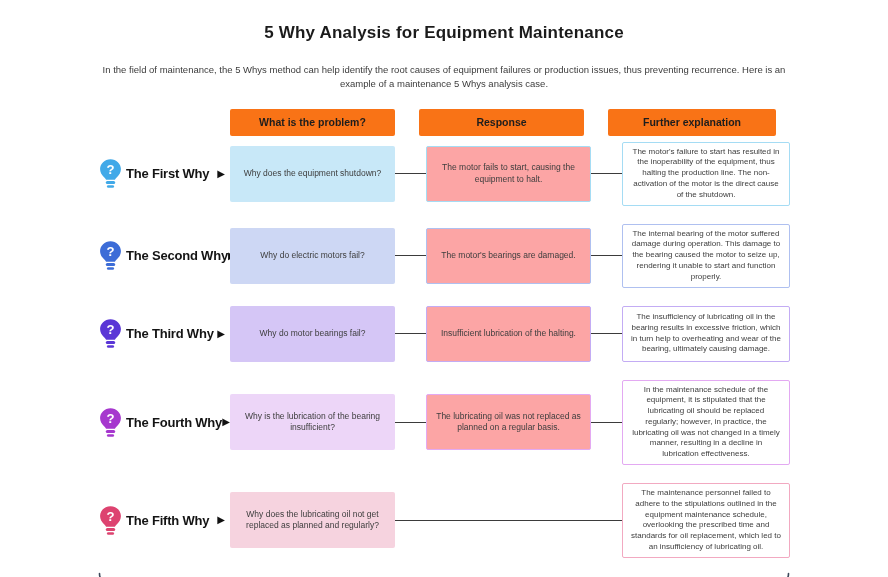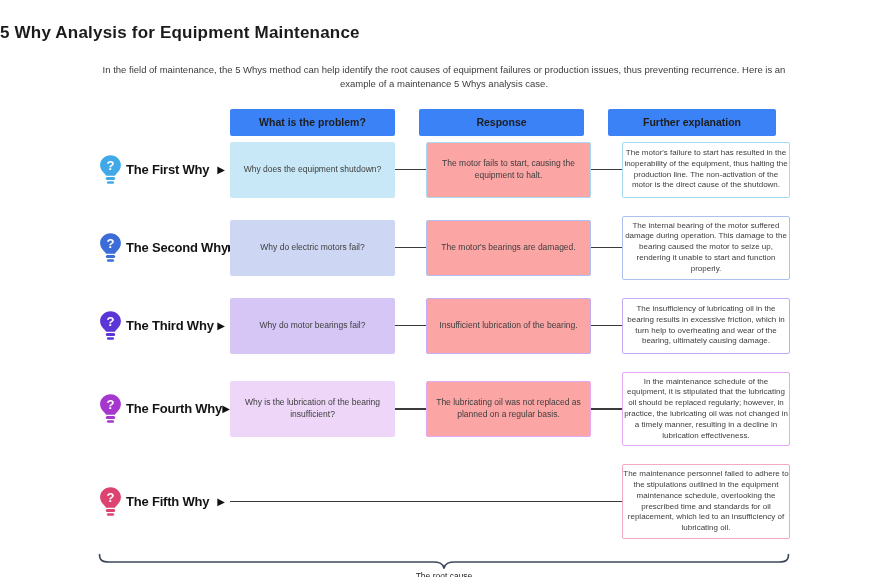--- a/index.html
+++ b/index.html
@@ -6,21 +6,21 @@
   html, body { background: #ffffff; }
   body {
     width: 888px; height: 577px;
     font-family: "Liberation Sans", sans-serif;
     color: #1b1b1b;
     overflow: hidden;
   }
   .page { width: 888px; padding-top: 23px; }
 
   h1.title {
-    text-align: left;
+    text-align: center;
     font-size: 17px;
     font-weight: 700;
     letter-spacing: .2px;
     color: #1b1b1b;
   }
   .intro {
     margin: 20px auto 18px;
     width: 700px;
     text-align: center;
     font-size: 9.5px;
@@ -30,21 +30,21 @@
 
   .diagram { width: 692px; margin: 11px auto 0; }
 
   .hdr-row, .why-row { display: flex; align-items: center; }
   .hdr-row { margin-bottom: 6px; }
   .label-spacer { width: 132px; flex: none; }
   .gap { flex: 1 1 aupx; min-width: 24px; height: 1.5px; }
   .hdr-cell {
     flex: none;
     height: 27px;
-    background: #3b82f6;
+    background: #f97316;
     border-radius: 2px;
     display: flex; align-items: center; justify-content: center;
     font-size: 10.5px; font-weight: 700; color: #1d1d1d;
   }
   .w-problem { width: 165px; }
   .w-response { width: 165px; }
   .w-explain { width: 168px; }
 
   .why-row { margin-bottom: 18px; }
   .why-row:last-of-type { margin-bottom: 0; }
@@ -71,21 +71,21 @@
     flex: none;
     min-height: 56px;
     border-radius: 2px;
     display: flex; align-items: center; justify-content: center;
     text-align: center;
     padding: 4px 7px;
     color: #3d3d3d;
   }
   .box.problem { background: var(--fill, #C8E8F8); font-size: 8.5px; line-height: 1.35; }
   .box.response { background: #fca5a5; border: 1.5px solid var(--border, #A5DCF4); font-size: 8.5px; line-height: 1.35; }
-  .box.explanation { background: #fff; border: 1px solid var(--border, #A5DCF4); font-size: 8px; line-height: 1.35; padding: 4px 0; }
+  .box.explanation { background: #fff; border: 1px solid var(--border, #A5DCF4); font-size: 8px; line-height: 1.35; padding: 4px 8px; }
   .connector { flex: 1 1 auto; min-width: 24px; height: 1.5px; background: #3b3b3b; }
 
   .brace-wrap { width: 692px; margin: 14px auto 0; }
   .brace-wrap svg { display: block; width: 692px; height: 16px; }
   .root-cause-label {
     text-align: center;
     font-size: 8.5px;
     color: #222;
     margin-top: 2px;
   }
@@ -158,21 +158,21 @@
             <rect fill="currentColor" x="8" y="24.6" width="10" height="3.2" rx="1.6"></rect>
             <rect fill="currentColor" x="9.2" y="29" width="7.6" height="2.8" rx="1.4"></rect>
             <text x="13" y="17.2" text-anchor="middle" font-family="Liberation Sans, sans-serif" font-size="14" font-weight="bold" fill="#ffffff">?</text>
           </svg>
         </span>
         <span class="row-title">The Third Why</span>
         <span class="arrow">▶</span>
       </div>
       <div class="box problem w-problem">Why do motor bearings fail?</div>
       <div class="connector"></div>
-      <div class="box response w-response">Insufficient lubrication of the bearing.</div>
+      <div class="box response w-response">Insufficient lubrication of the halting.</div>
       <div class="connector"></div>
       <div class="box explanation w-explain">The insufficiency of lubricating oil in the bearing results in excessive friction, which in turn help to overheating and wear of the bearing, ultimately causing damage.</div>
     </div>
 
     <div class="why-row" style="--icon: #A637CE; --fill: #EDD6F8; --border: #E3A9F2;">
       <div class="row-label">
         <span class="bulb">
           <svg viewBox="0 0 26 33" xmlns="http://www.w3.org/2000/svg">
             <path fill="currentColor" d="M13 1.2C6.8 1.2 1.9 6 1.9 11.8c0 3.5 1.7 6.3 4 8.3 1.2 1 2 1.9 2.3 3.1h9.6c.3-1.2 1.1-2.1 2.3-3.1 2.3-2 4-4.8 4-8.3C24.1 6 19.2 1.2 13 1.2z"></path>
             <rect fill="currentColor" x="8" y="24.6" width="10" height="3.2" rx="1.6"></rect>
@@ -196,20 +196,21 @@
           <svg viewBox="0 0 26 33" xmlns="http://www.w3.org/2000/svg">
             <path fill="currentColor" d="M13 1.2C6.8 1.2 1.9 6 1.9 11.8c0 3.5 1.7 6.3 4 8.3 1.2 1 2 1.9 2.3 3.1h9.6c.3-1.2 1.1-2.1 2.3-3.1 2.3-2 4-4.8 4-8.3C24.1 6 19.2 1.2 13 1.2z"></path>
             <rect fill="currentColor" x="8" y="24.6" width="10" height="3.2" rx="1.6"></rect>
             <rect fill="currentColor" x="9.2" y="29" width="7.6" height="2.8" rx="1.4"></rect>
             <text x="13" y="17.2" text-anchor="middle" font-family="Liberation Sans, sans-serif" font-size="14" font-weight="bold" fill="#ffffff">?</text>
           </svg>
         </span>
         <span class="row-title">The Fifth Why</span>
         <span class="arrow">▶</span>
       </div>
+      <div class="box problem w-problem">Why does the lubricating oil not get replaced as planned and regularly?</div>
       <div class="connector"></div>
       <div class="connector"></div>
       <div class="box explanation w-explain">The maintenance personnel failed to adhere to the stipulations outlined in the equipment maintenance schedule, overlooking the prescribed time and standards for oil replacement, which led to an insufficiency of lubricating oil.</div>
     </div>
 
   </div>
 
   <div class="brace-wrap">
     <svg viewBox="0 0 692 16" xmlns="http://www.w3.org/2000/svg">
       <path d="M1.5,1.5 C1.5,7.5 4.5,9 11,9 L335,9 C341,9 344.5,10 346,15 C347.5,10 351,9 357,9 L681,9 C687.5,9 690.5,7.5 690.5,1.5" fill="none" stroke="#3d4a5c" stroke-width="1.6" stroke-linecap="round"></path>

